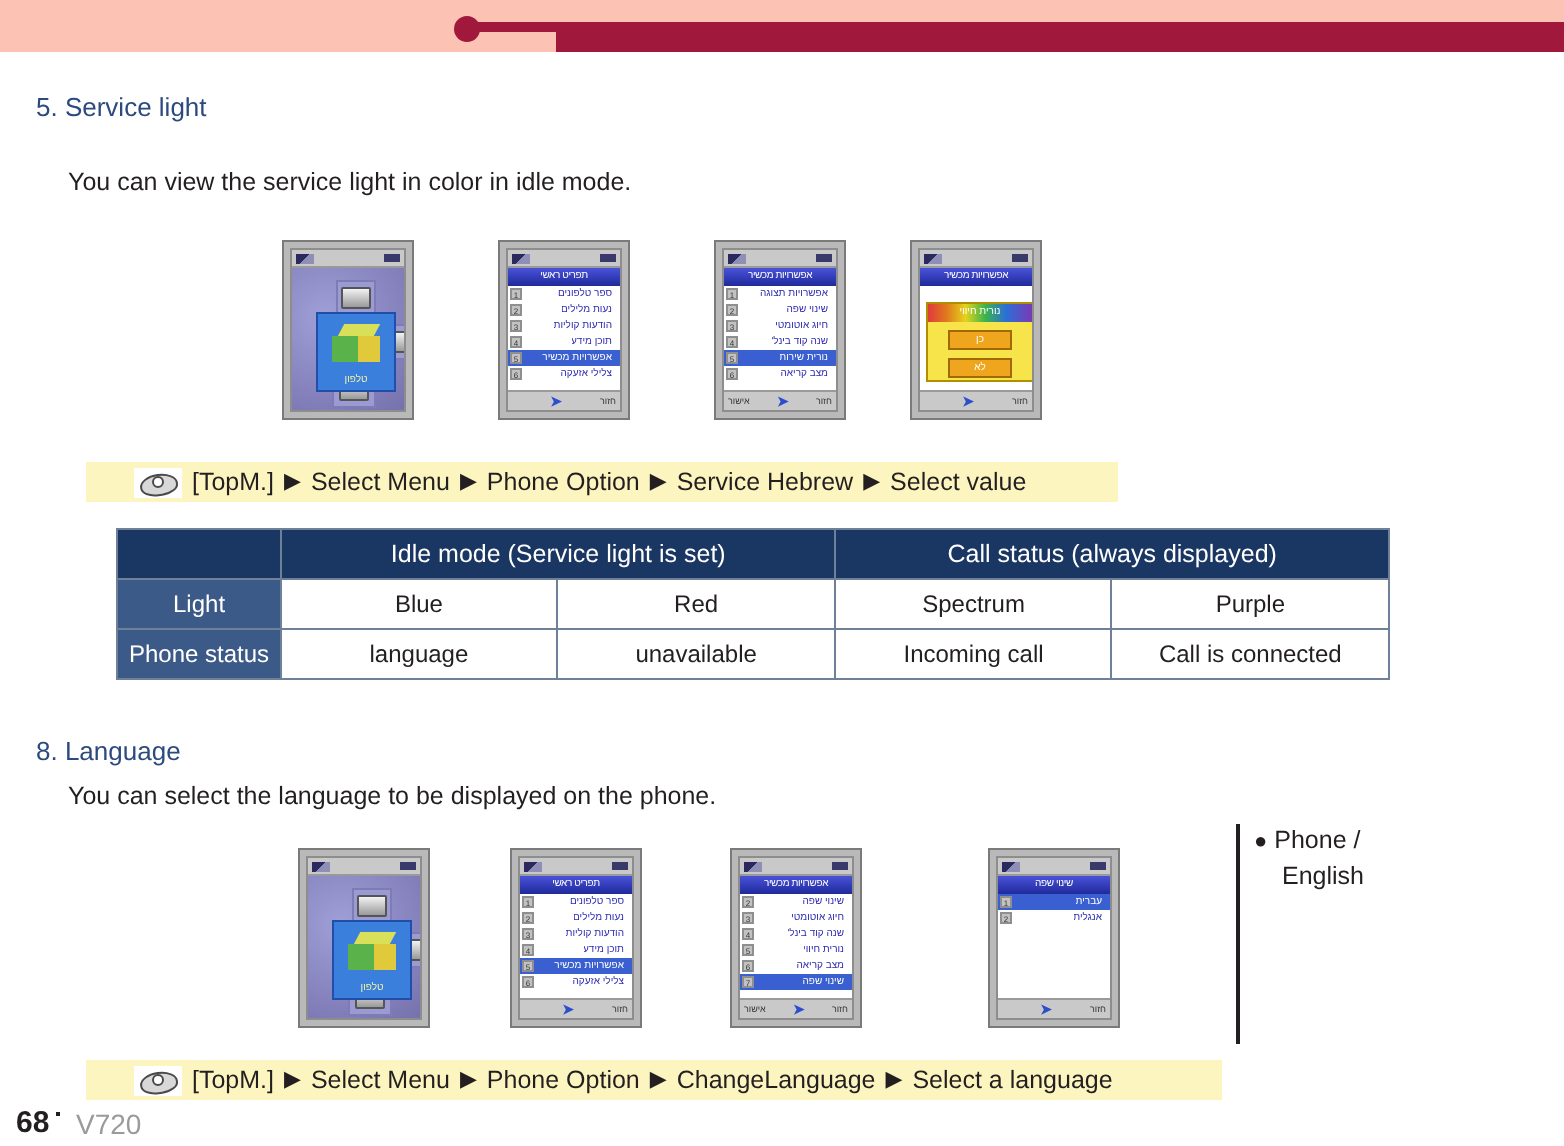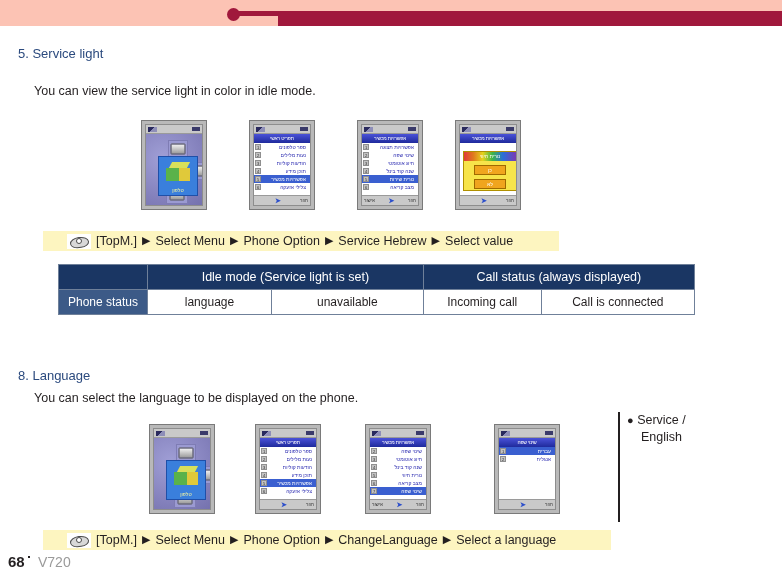--- a/index.html
+++ b/index.html
@@ -551,20 +551,27 @@
 </div>
 
 <table class="tbl" style="left:26px; top:264px; width:637px;margin-left:32px;">
   <tbody>
     <tr>
       <td class="hdr hdr-blank" style="width:88px;"></td>
       <td class="hdr" colspan="2">Idle mode (Service light is set)</td>
       <td class="hdr" colspan="2">Call status (always displayed)</td>
     </tr>
     <tr>
+      <td class="rowhdr">Light</td>
+      <td class="body-cell" style="width:150px;">Blue</td>
+      <td class="body-cell" style="width:150px;">Red</td>
+      <td class="body-cell" style="width:150px;">Spectrum</td>
+      <td class="body-cell" style="width:150px;">Purple</td>
+    </tr>
+    <tr>
       <td class="rowhdr">Phone status</td>
       <td class="body-cell">language</td>
       <td class="body-cell">unavailable</td>
       <td class="body-cell">Incoming call</td>
       <td class="body-cell">Call is connected</td>
     </tr>
   </tbody>
 </table>
 
 <div class="sec-title" style="left:18px; top:368px;">8. Language</div>
@@ -701,21 +708,21 @@
       <span></span>
       <span class="mid">➤</span>
       <span>חזור</span>
     </div>
   </div>
 </div>
 
 <div class="note-rule" style="left:618px; top:412px; height:110px;"></div>
 <div class="note" style="left:627px; top:412px;">
   <span class="bullet">●</span>
-  <span>Service /</span><br>
+  <span>Phone /</span><br>
   <span style="padding-left:14px;">English</span>
 </div>
 
 <div class="navstrip" style="left:43px; top:530px; width:568px;">
   <span class="nav-mouse"></span>
   <span class="nav-txt">[TopM.]</span>
   <span class="nav-arrow">▶</span>
   <span class="nav-txt">Select Menu</span>
   <span class="nav-arrow">▶</span>
   <span class="nav-txt">Phone Option</span>

